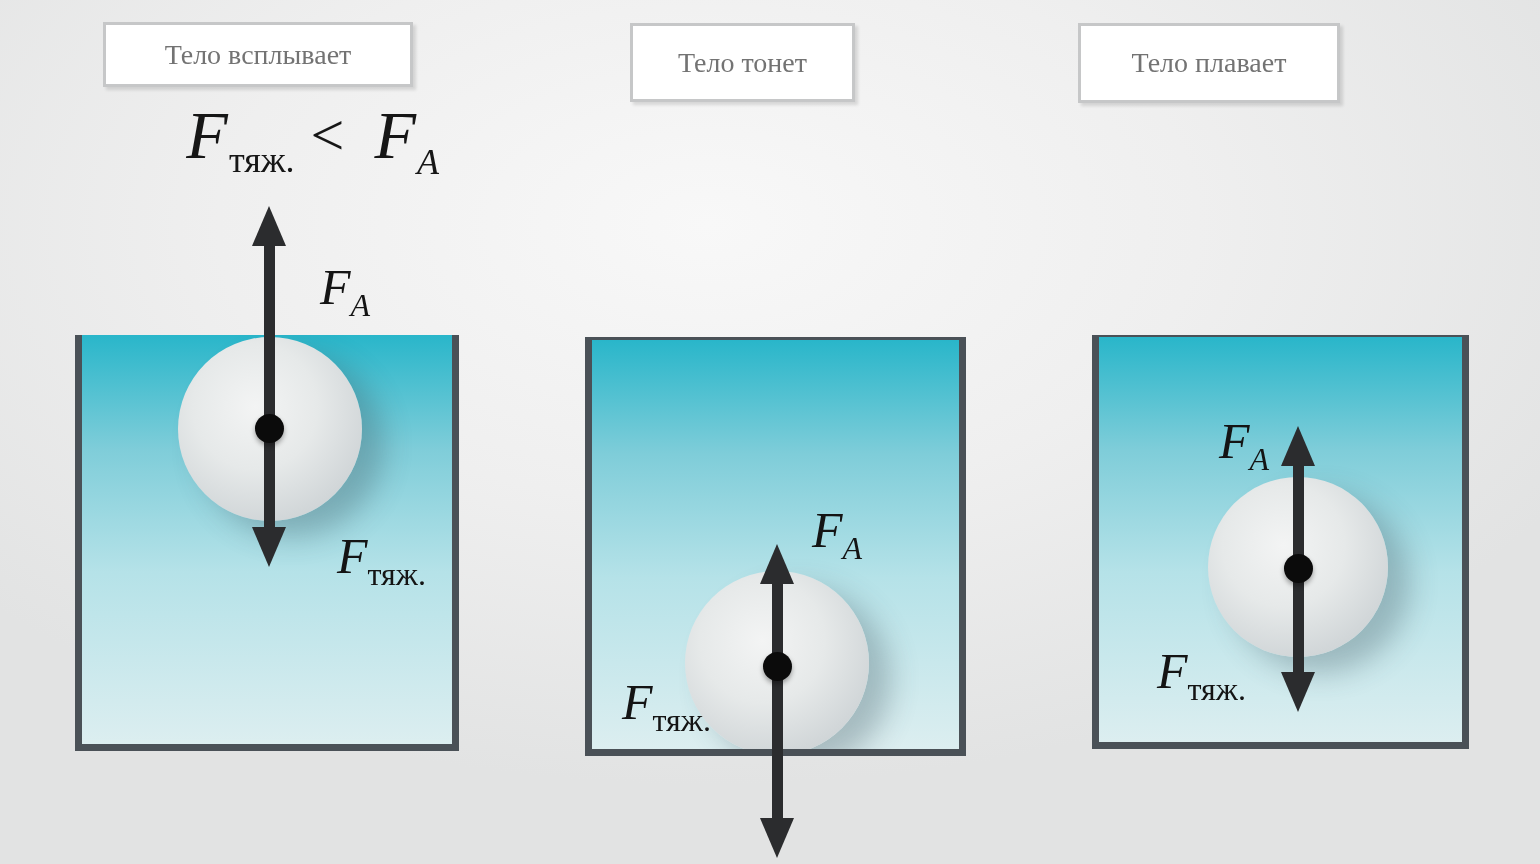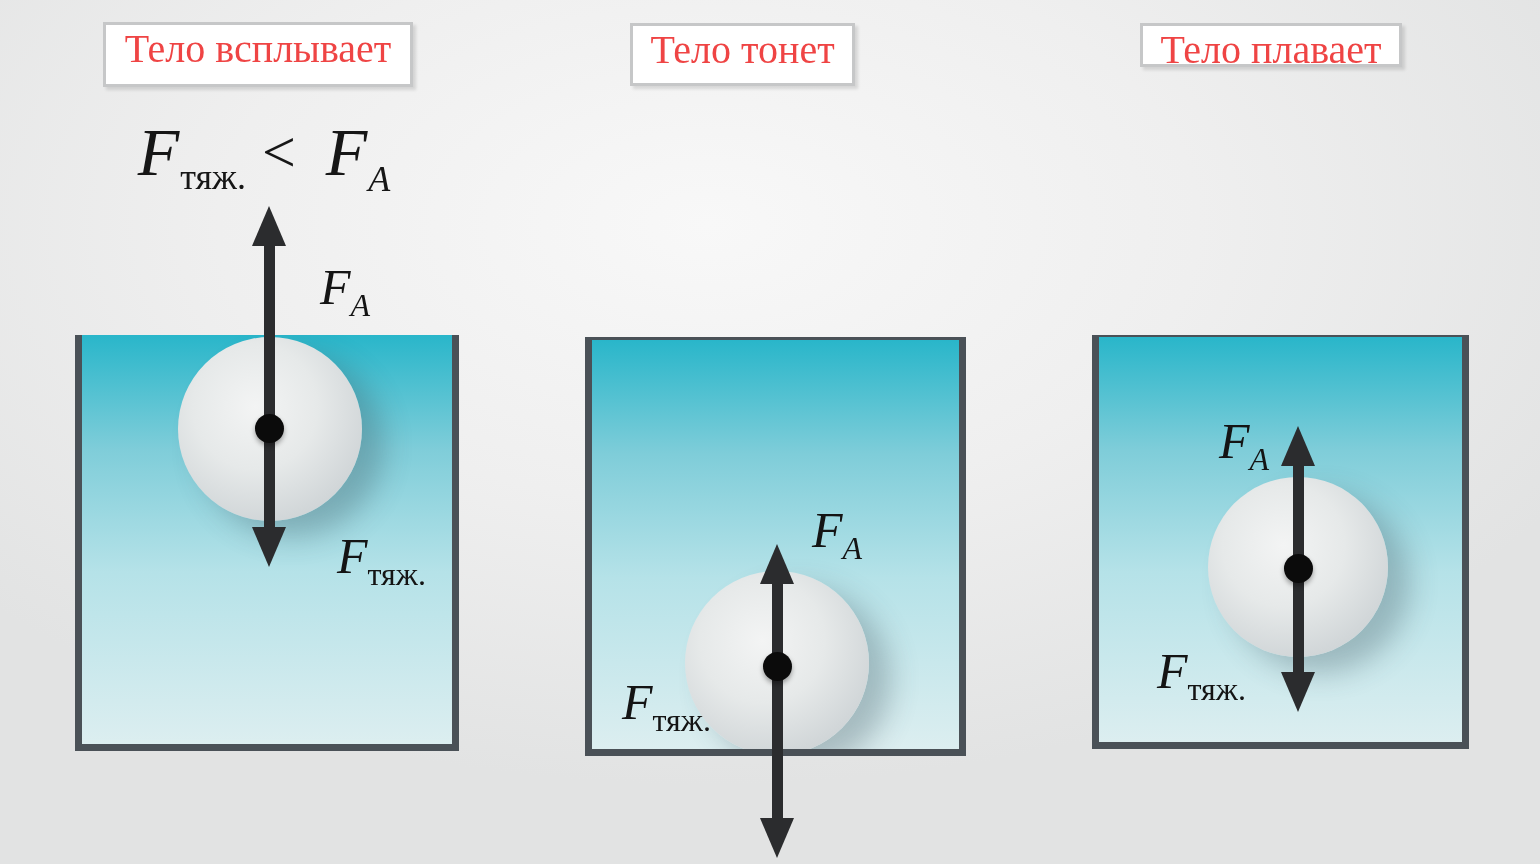--- a/index.html
+++ b/index.html
@@ -9,32 +9,32 @@
     position:relative; width:1540px; height:864px;
     background: radial-gradient(ellipse 980px 560px at 46% 26%, #f8f8f8 0%, #efefef 50%, #e2e3e3 100%);
     overflow:hidden;
     font-family:"Liberation Serif","DejaVu Serif",serif;
   }
 
   .panel { position:absolute; inset:0; }
 
   
   .title-box {
-    position:absolute; display:flex; align-items:flex-start; justify-content:center;
+    position:absolute; display:flex; align-items:center; justify-content:center;
     background:var(--title-box-bg,#fff);
     border:3px solid var(--title-box-border,#c6c7c8);
     box-shadow:3px 3px 3px rgba(0,0,0,0.12);
-    font-size:40px; color:#ef4444; white-space:nowrap; box-sizing:border-box;
+    font-size:28px; color:#737373; white-space:nowrap; box-sizing:border-box;
   }
   .p1 .title-box { left:103px; top:22px; width:310px; height:65px; }
-  .p2 .title-box { left:630px; top:23px; width:225px; height:63px; }
-  .p3 .title-box { left:1140px; top:23px; width:262px; height:44px; }
+  .p2 .title-box { left:630px; top:23px; width:225px; height:79px; }
+  .p3 .title-box { left:1078px; top:23px; width:262px; height:80px; }
 
   
-  .formula { position:absolute; top:118px; width:350px; text-align:center; white-space:nowrap; color:#161616; line-height:1; }
+  .formula { position:absolute; top:101px; width:350px; text-align:right; white-space:nowrap; color:#161616; line-height:1; }
   .p1 .formula { left:89px; }
   .p2 .formula { left:588px; }
   .p3 .formula { left:1097px; }
   .fm-main { font-size:68px; font-style:italic; }
   .fm-sub  { font-size:36px; position:relative; top:14px; margin-left:1px; }
   .fm-sub-a{ font-style:italic; top:16px; }
   .fm-rel  { font-size:60px; margin-left:16px; margin-right:30px; position:relative; top:-3px; }
 
   
   .tank {

